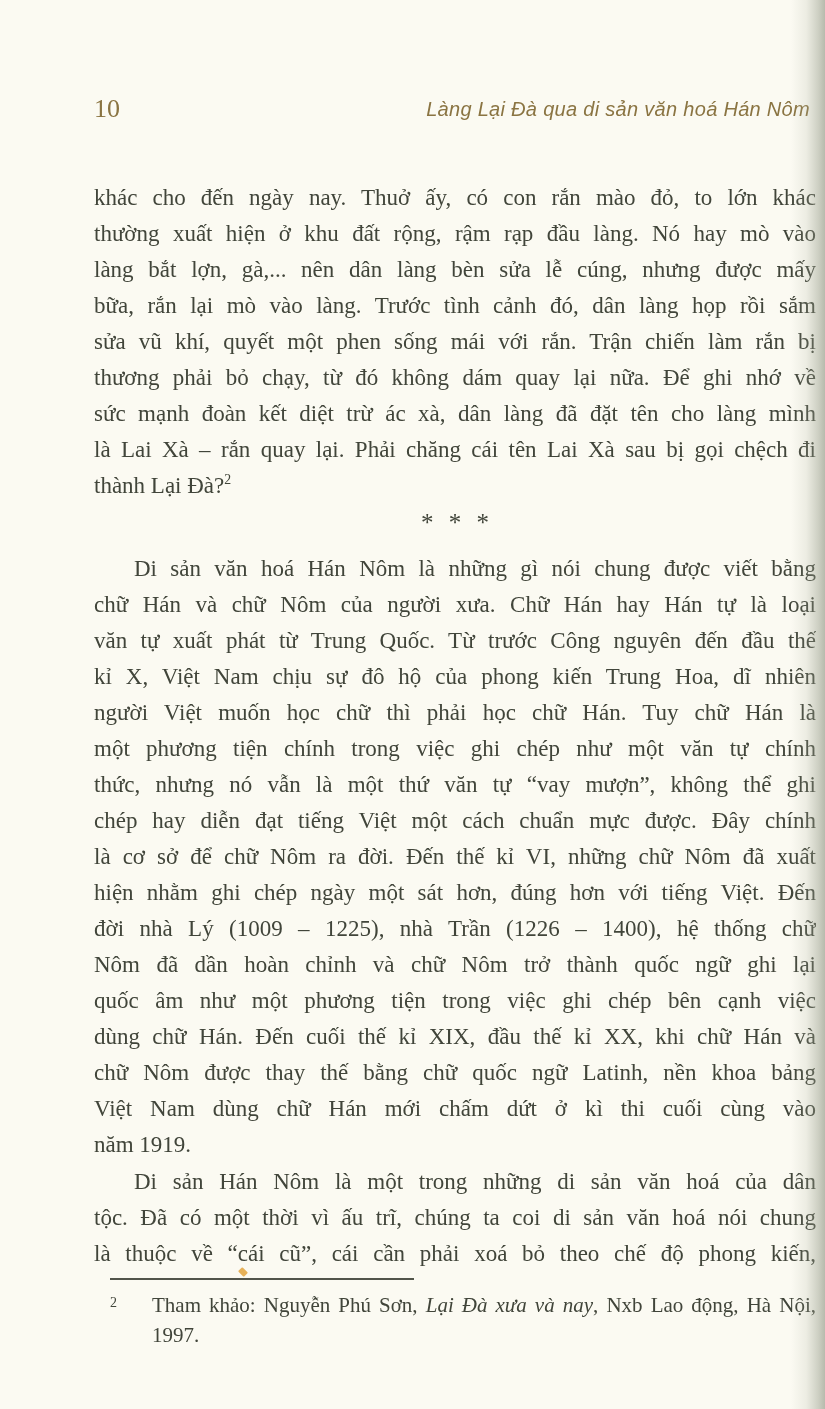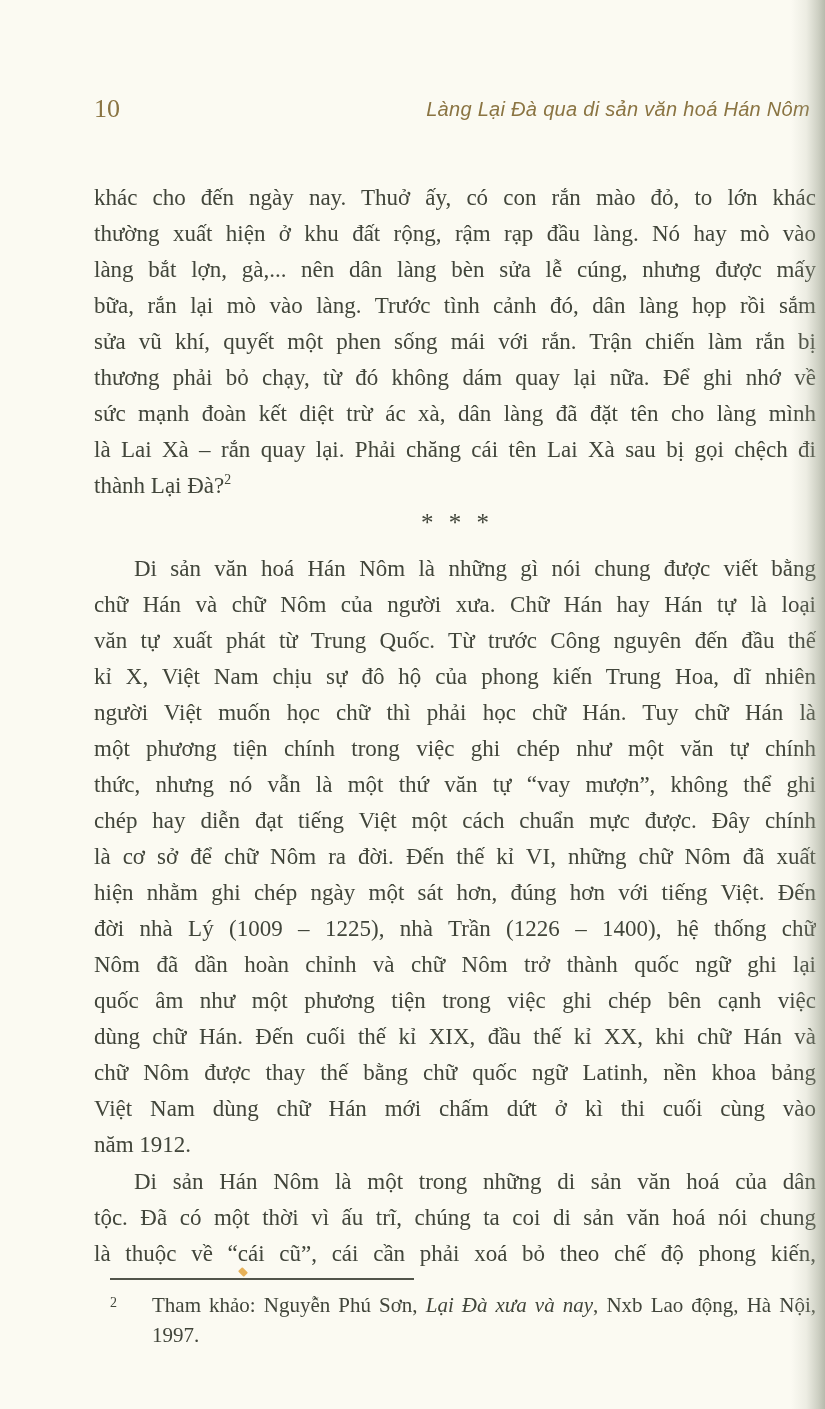--- a/index.html
+++ b/index.html
@@ -109,21 +109,21 @@
       <div class="line">thức, nhưng nó vẫn là một thứ văn tự “vay mượn”, không thể ghi</div>
       <div class="line">chép hay diễn đạt tiếng Việt một cách chuẩn mực được. Đây chính</div>
       <div class="line">là cơ sở để chữ Nôm ra đời. Đến thế kỉ VI, những chữ Nôm đã xuất</div>
       <div class="line">hiện nhằm ghi chép ngày một sát hơn, đúng hơn với tiếng Việt. Đến</div>
       <div class="line">đời nhà Lý (1009 – 1225), nhà Trần (1226 – 1400), hệ thống chữ</div>
       <div class="line">Nôm đã dần hoàn chỉnh và chữ Nôm trở thành quốc ngữ ghi lại</div>
       <div class="line">quốc âm như một phương tiện trong việc ghi chép bên cạnh việc</div>
       <div class="line">dùng chữ Hán. Đến cuối thế kỉ XIX, đầu thế kỉ XX, khi chữ Hán và</div>
       <div class="line">chữ Nôm được thay thế bằng chữ quốc ngữ Latinh, nền khoa bảng</div>
       <div class="line">Việt Nam dùng chữ Hán mới chấm dứt ở kì thi cuối cùng vào</div>
-      <div class="line no-stretch">năm 1912.</div>
+      <div class="line no-stretch">năm 1919.</div>
     </div>
 
   <div class="para" id="para3">
       <div class="line indent">Di sản Hán Nôm là một trong những di sản văn hoá của dân</div>
       <div class="line">tộc. Đã có một thời vì ấu trĩ, chúng ta coi di sản văn hoá nói chung</div>
       <div class="line">là thuộc về “cái cũ”, cái cần phải xoá bỏ theo chế độ phong kiến,</div>
     </div>
 
   <div class="footnote-rule"></div>
   <div class="ink-speck"></div>

